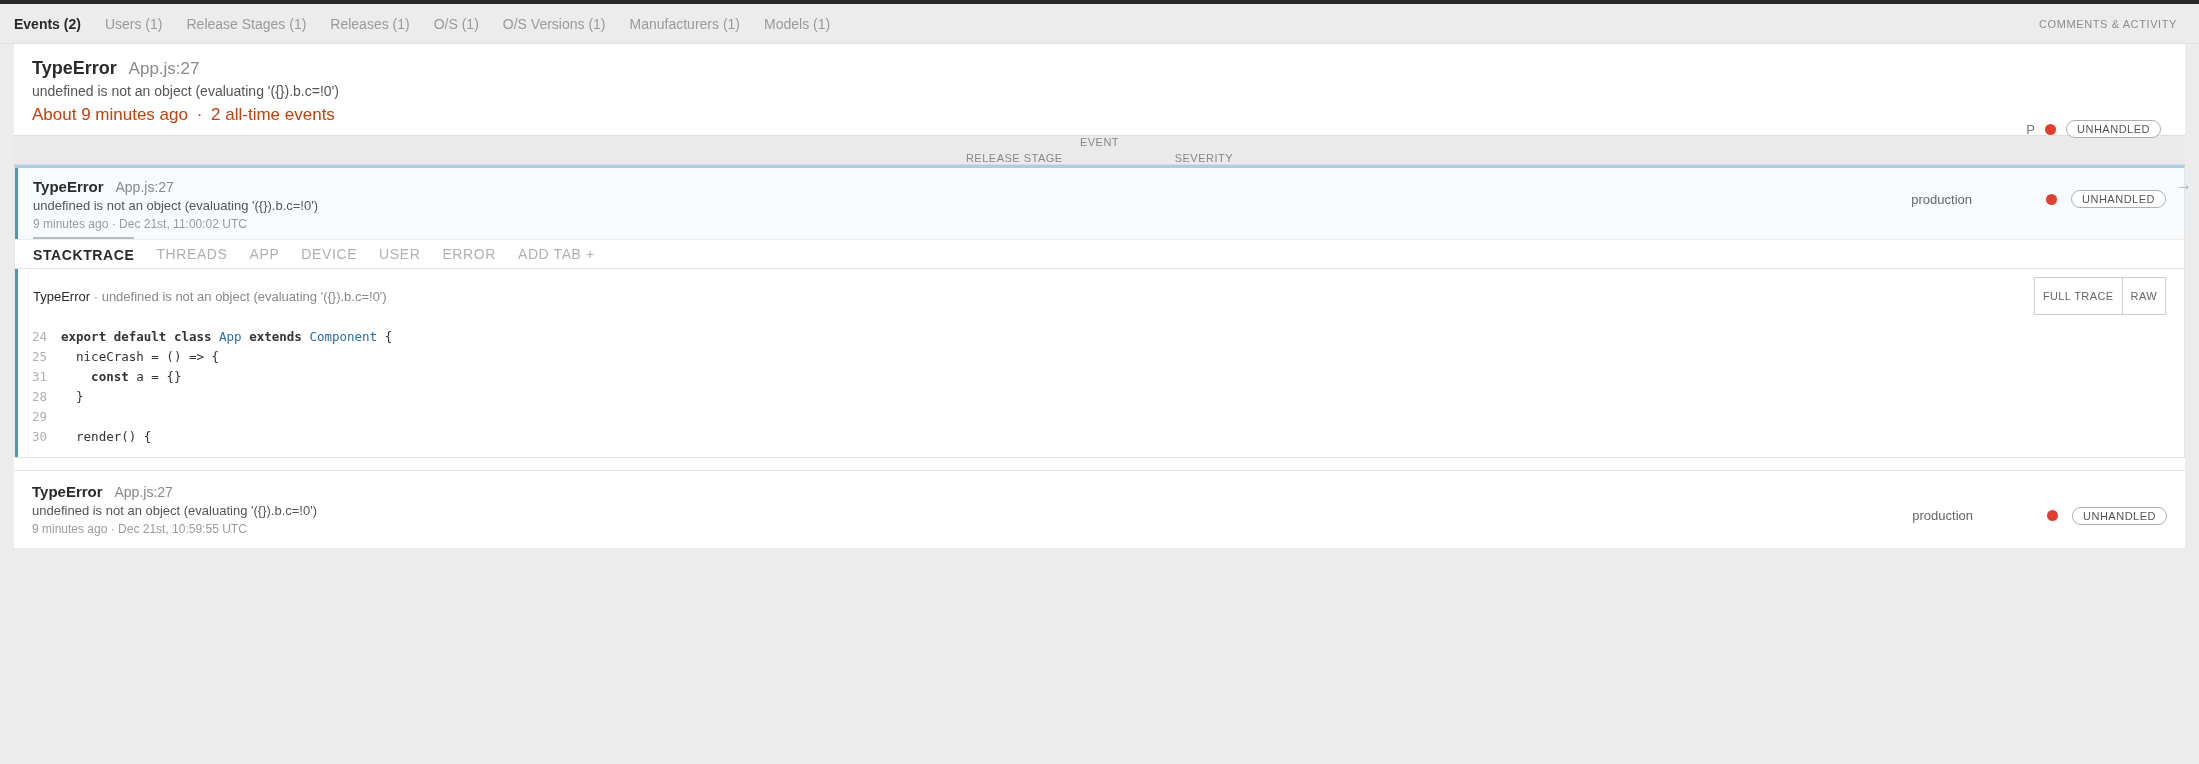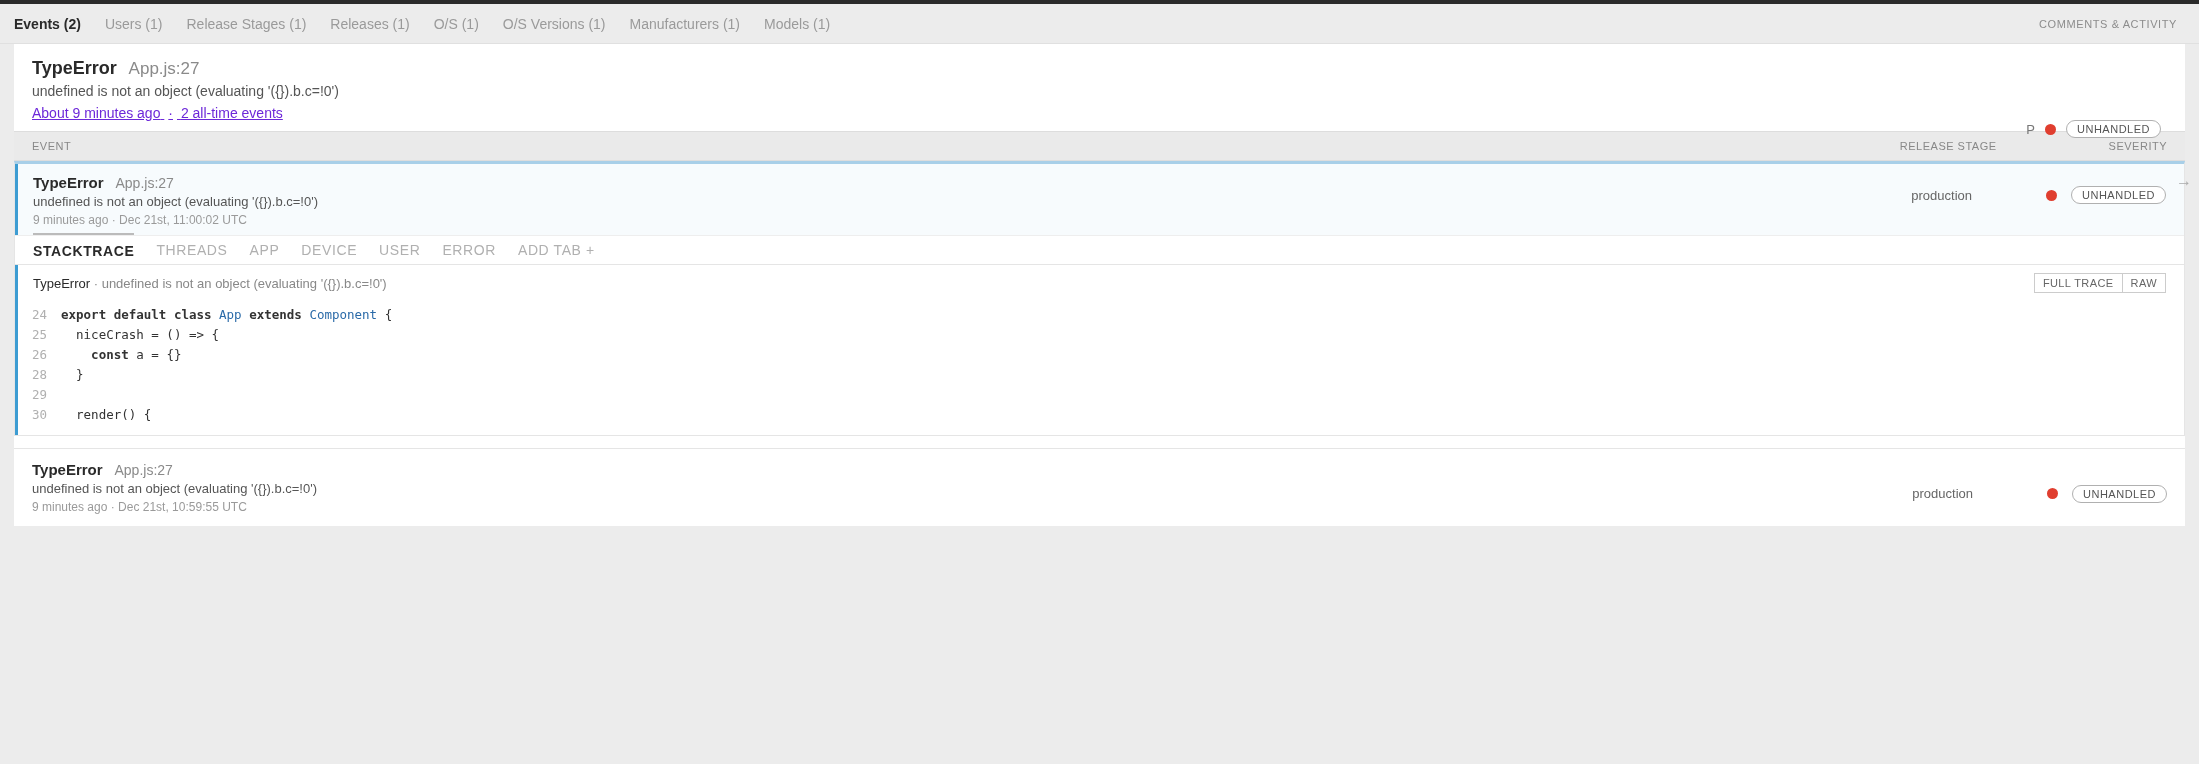--- a/index.html
+++ b/index.html
@@ -17,32 +17,32 @@
   }
   .nav-tabs { display:flex; gap:24px; padding-left:14px; }
   .nav-tab { font-size:14px; color:#9a9a9a; cursor:pointer; }
   .nav-tab.active { color:#2a2a2a; font-weight:700; }
   .nav-right { font-size:11px; letter-spacing:0.6px; color:#8c8c8c; padding-right:22px; cursor:pointer; }
   .panel { background:#fff; margin:0; }
   .panel-inner { padding:14px 18px 10px 18px; }
   .err-title { font-size:18px; color:#2a2a2a; font-weight:600; display:inline; }
   .err-loc { font-size:17px; color:#8a8a8a; font-weight:400; margin-left:8px; }
   .err-msg { font-size:14px; color:#555; margin-top:4px; }
-  .err-meta { font-size:14px; color:#6d28d9; margin-top:6px;text-decoration:underline; }
+  .err-meta { font-size:17px; color:#c2410c; margin-top:6px; }
   .err-meta .sep { margin:0 4px; }
   .err-group { font-size:13px; color:#9a9a9a; margin-top:6px; }
   .err-group .link { font-size:11px; letter-spacing:0.6px; color:#8c8c8c; cursor:pointer; }
   .hdr-right { position:absolute; right:24px; top:76px; display:flex; align-items:center; gap:10px; }
   .pletter { font-size:13px; color:#777; }
   .dot { width:11px; height:11px; background:#e03e2f; border-radius:50%; display:inline-block; }
   .pill { border:1px solid #b0b0b0; border-radius:9px; font-size:11px; letter-spacing:0.5px; color:#555; padding:2px 10px; background:#fff; }
   .cols-hdr {
     background:#eaeaea; height:30px; display:flex; align-items:center;
     justify-content:space-between; padding:0 18px; font-size:11px; letter-spacing:0.5px; color:#888;
-    border-top:1px solid #ddd; border-bottom:1px solid #ddd;
+    border-top:1px solid #ddd; border-bottom:1px solid #ddd;flex-direction:column;
   }
   .cols-left {}
   .cols-right { display:flex; gap:112px; }
   .ev-card {
     background:#fff; border:1px solid #e5e5e5; position:relative;
   }
   .ev-card.sel { border-top:3px solid #a8cfe8; background:#f7fbfd; }
   .ev-card.sel::before {
     content:""; position:absolute; left:0; top:0; bottom:0; width:3px; background:#3d9cd2;
   }
@@ -60,21 +60,21 @@
     position:relative;
   }
   .ev-tab { font-size:14px; letter-spacing:0.6px; color:#b0b0b0; cursor:pointer; padding:8px 0; }
   .ev-tab.active { color:#2a2a2a; font-weight:700; border-top:2px solid #bbb; margin-top:-1px; }
   .trace-hdr {
     display:flex; justify-content:space-between; align-items:center;
     padding:8px 18px; background:#fff; font-size:13px;
   }
   .trace-hdr .ttext { color:#2a2a2a; }
   .trace-hdr .ttext .light { color:#888; }
-  .btn-sm { border:1px solid #ccc; background:#fff; font-size:11px; letter-spacing:0.4px; color:#666; padding:3px 8px; cursor:pointer; }
+  .btn-sm { border:1px solid #ccc; background:#fff; font-size:11px; letter-spacing:0.4px; color:#666; padding:12px 8px; cursor:pointer; }
   .btn-group { display:flex; }
   .btn-group .btn-sm:first-child { border-right:none; }
   .frame-loc {
     background:#eeeeee; padding:6px 18px; font-family:Menlo,Consolas,monospace; font-size:12px; color:#555;
     border-top:1px solid #ddd; border-bottom:1px solid #ddd; display:flex; justify-content:space-between; align-items:center;
   }
   .frame-loc .light { color:#aaa; }
   .ext-icon { color:#bbb; font-size:13px; cursor:pointer; }
   .code {
     font-family:Menlo,Consolas,monospace; font-size:12.5px; line-height:20px;
@@ -181,21 +181,21 @@
       <div class="code" id="code-block">
           <div class="ln">
             <span class="num">24</span>
             <span class="txt"><span class="kw">export default class</span> <span class="cls">App</span> <span class="kw">extends</span> <span class="cls">Component</span> {</span>
           </div>
           <div class="ln">
             <span class="num">25</span>
             <span class="txt">  niceCrash = () =&gt; {</span>
           </div>
           <div class="ln">
-            <span class="num">26</span>
+            <span class="num">31</span>
             <span class="txt">    <span class="kw">const</span> a = {}</span>
           </div>
           <div class="ln">
             <span class="num">28</span>
             <span class="txt">  }</span>
           </div>
           <div class="ln">
             <span class="num">29</span>
             <span class="txt"></span>
           </div>

